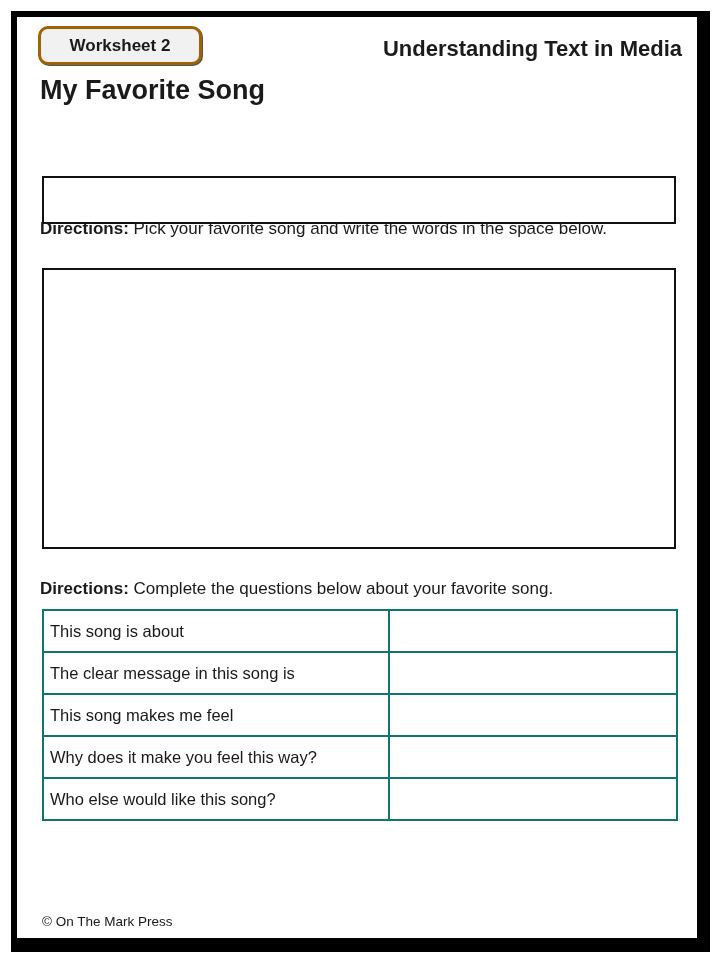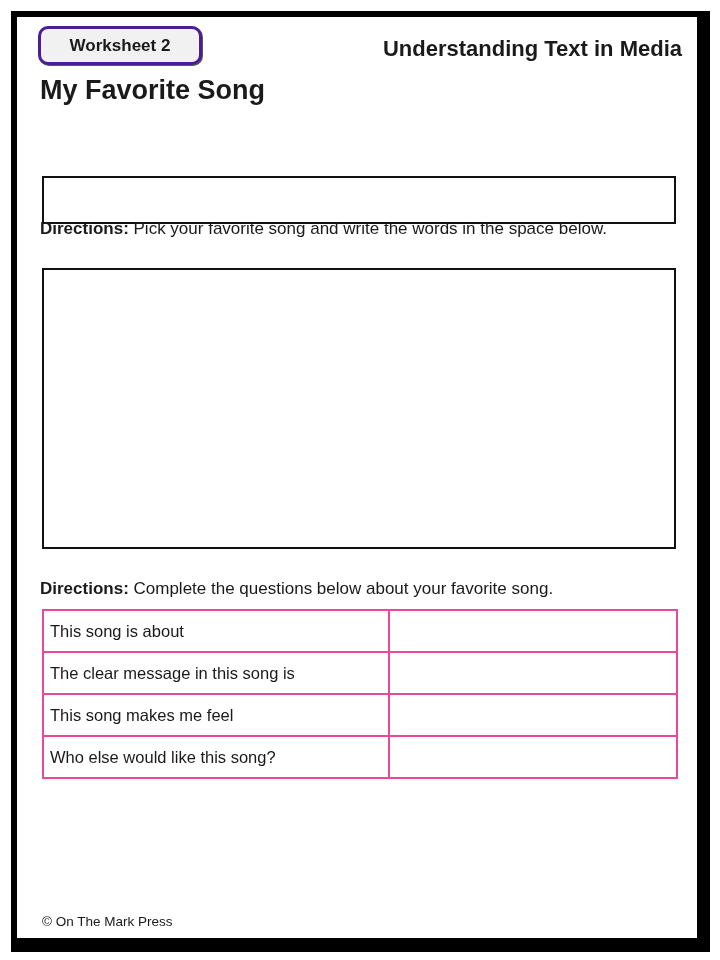--- a/index.html
+++ b/index.html
@@ -28,21 +28,21 @@
     pointer-events: none;
   }
 
   .badge {
     position: absolute;
     left: 38px;
     top: 26px;
     width: 164px;
     height: 39px;
     background: #f1f1f1;
-    border: 3px solid #4c1d95;
+    border: 3px solid #a16207;
     border-radius: 10px;
     display: flex;
     align-items: center;
     justify-content: center;
     font-weight: bold;
     font-size: 17px;
     box-shadow: 1px 1px 0 #555;
   }
 
   .header-right {
@@ -113,21 +113,21 @@
 
   .q-table {
     position: absolute;
     left: 42px;
     top: 609px;
     width: 634px;
     border-collapse: collapse;
     table-layout: fixed;
   }
   .q-table td {
-    border: 2px solid #ec4899;
+    border: 2px solid #0f766e;
     height: 42px;
     font-size: 16.5px;
     padding-left: 6px;
     vertical-align: middle;
     background: #ffffff;
   }
   .q-table td.q-cell { width: 346px; }
   .q-table td.a-cell { width: 288px; }
 
   .footer {
@@ -176,20 +176,24 @@
       <td class="q-cell">The clear message in this song is</td>
       <td class="a-cell"></td>
     </tr>
 
 
     <tr>
       <td class="q-cell">This song makes me feel</td>
       <td class="a-cell"></td>
     </tr>
 
+    <tr>
+      <td class="q-cell">Why does it make you feel this way?</td>
+      <td class="a-cell"></td>
+    </tr>
 
     <tr>
       <td class="q-cell">Who else would like this song?</td>
       <td class="a-cell"></td>
     </tr>
   </tbody>
   </table>
 
   <div class="footer">© On The Mark Press</div>
 

